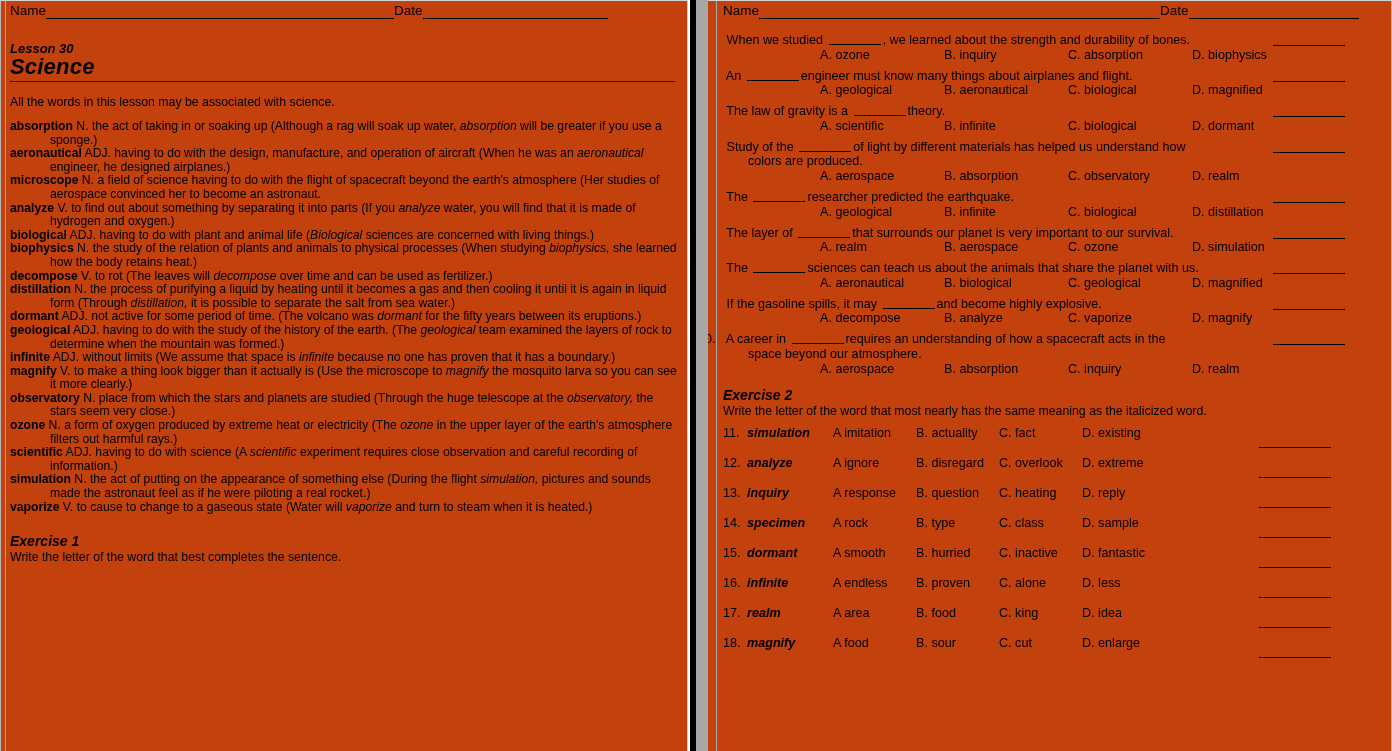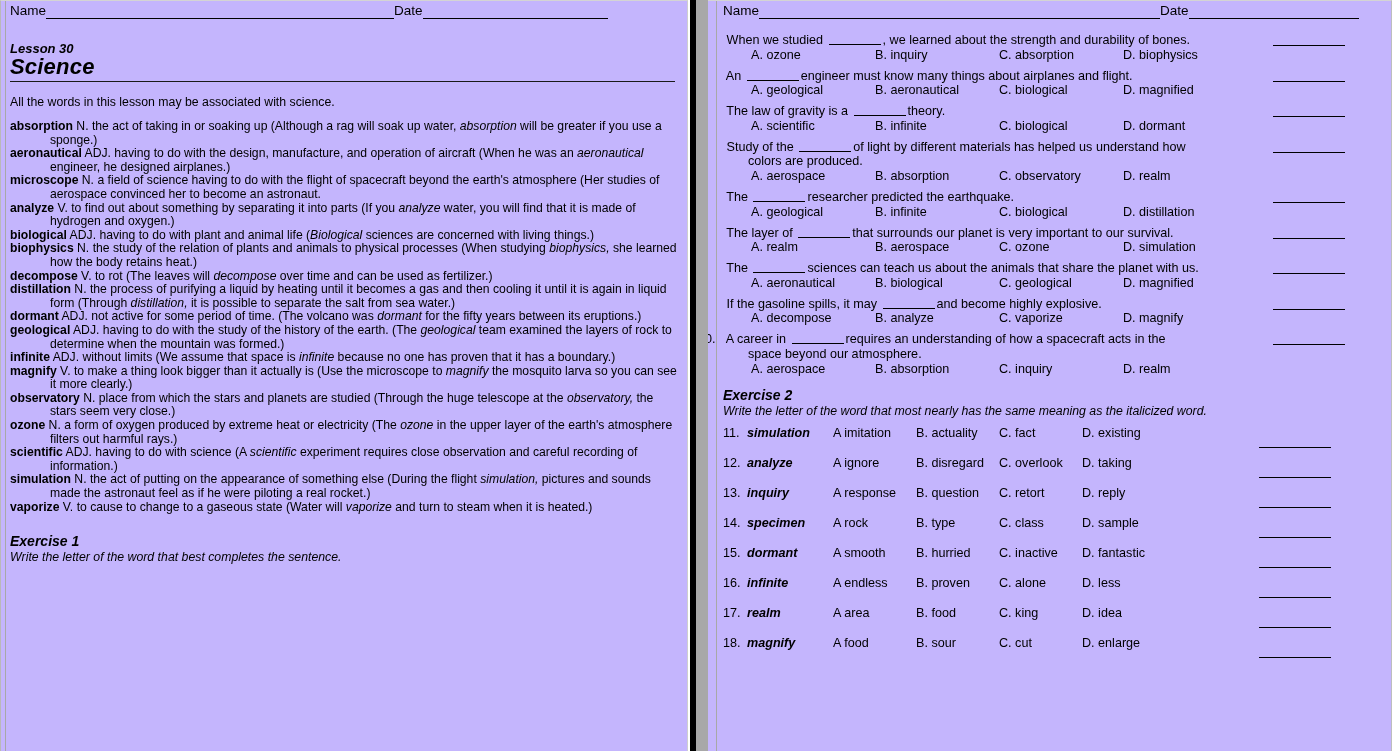--- a/index.html
+++ b/index.html
@@ -5,21 +5,21 @@
 <style>
   html,body{margin:0;padding:0;background:#ffffff;}
   body{
     width:1392px;height:751px;overflow:hidden;
     font-family:"Liberation Sans", sans-serif;
     color:#000;
   }
   .spread{position:relative;width:1392px;height:751px;display:flex;background:#fff;}
 
   
-  .page{position:relative;background:#c4b5fd;box-sizing:border-box;overflow:hidden;}
+  .page{position:relative;background:#c2410c;box-sizing:border-box;overflow:hidden;}
   .page-left{
     width:688px;height:751px;
     border-left:1px solid #b9b9b9;
     border-right:1px solid #cfcfcf;
     border-top:1px solid #d4d4d4;
     padding:0;
   }
   .page-left .inner{
     position:absolute;left:4px;top:0;right:8px;bottom:0;
     border-left:1px solid #a8a8a8;
@@ -82,40 +82,40 @@
     font-size:12.2px;line-height:13.6px;
     margin-bottom:0px;
     padding-left:40px;text-indent:-40px;
     max-width:636px;
   }
   .defitem b{font-weight:bold;}
   .defitem i{font-style:italic;}
   .exercise-head{
     font-size:14px;font-weight:bold;font-style:italic;line-height:17px;
   }
-  .exercise-sub{font-size:12.3px;line-height:14px;font-style:italic;}
+  .exercise-sub{font-size:12.3px;line-height:14px;}
 
   
   .q{position:relative;margin-bottom:6px;}
   .q-stem{
     font-size:12.6px;line-height:14.6px;
     padding-left:25px;text-indent:-25px;
     max-width:500px;
   }
   .q-stem .num{display:inline-block;}
   .q-cont{
     font-size:12.6px;line-height:14.6px;padding-left:25px;
   }
   .blank-inline{
     display:inline-block;border-bottom:1.3px solid #000;
     width:52px;height:11px;vertical-align:-1px;margin:0 2px;
   }
   .choices{
     display:flex;font-size:12.6px;line-height:15px;
-    padding-left:28px;margin-top:0px;
+    padding-left:28px;margin-top:0px;justify-content:center;
   }
   .choices .ch{width:124px;}
   .answer-rule{
     position:absolute;right:40px;
     border-bottom:1.5px solid #000;width:72px;height:0;
   }
 
   
   .ex2rows{margin-top:8px;}
   .ex2row{
@@ -299,29 +299,29 @@
             <div class="r-opt">C.  fact</div>
             <div class="r-opt">D.  existing</div>
             <div class="r-blank"></div>
           </div>
           <div class="ex2row">
             <div class="r-num">12.</div>
             <div class="r-word">analyze</div>
             <div class="r-opt">A  ignore</div>
             <div class="r-opt">B.  disregard</div>
             <div class="r-opt">C.  overlook</div>
-            <div class="r-opt">D.  taking</div>
+            <div class="r-opt">D.  extreme</div>
             <div class="r-blank"></div>
           </div>
           <div class="ex2row">
             <div class="r-num">13.</div>
             <div class="r-word">inquiry</div>
             <div class="r-opt">A  response</div>
             <div class="r-opt">B.  question</div>
-            <div class="r-opt">C.  retort</div>
+            <div class="r-opt">C.  heating</div>
             <div class="r-opt">D.  reply</div>
             <div class="r-blank"></div>
           </div>
           <div class="ex2row">
             <div class="r-num">14.</div>
             <div class="r-word">specimen</div>
             <div class="r-opt">A  rock</div>
             <div class="r-opt">B.  type</div>
             <div class="r-opt">C.  class</div>
             <div class="r-opt">D.  sample</div>

